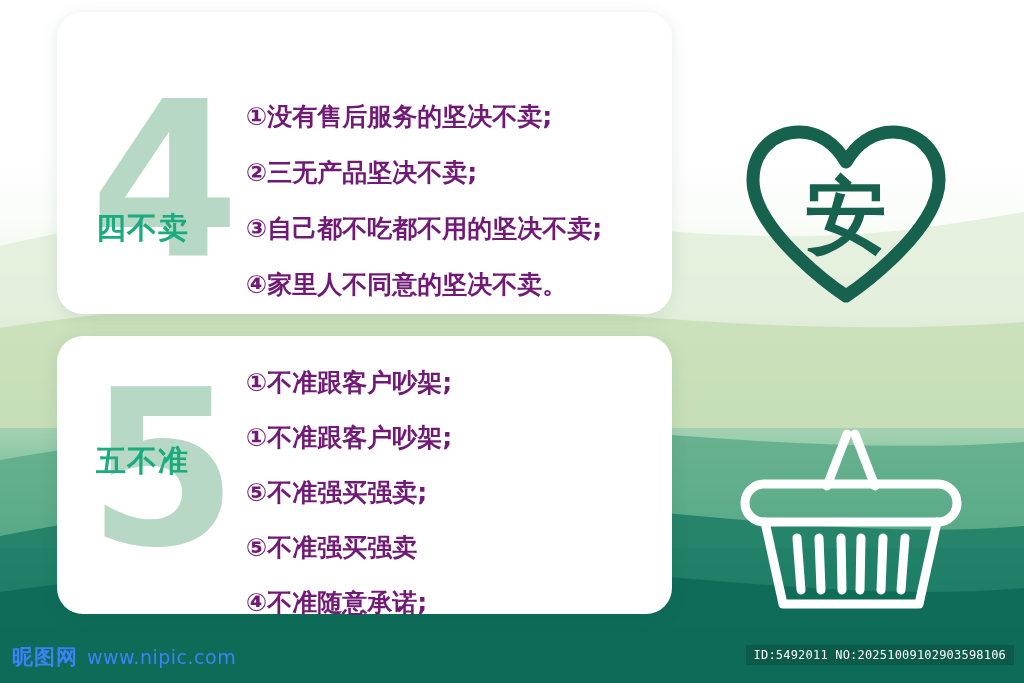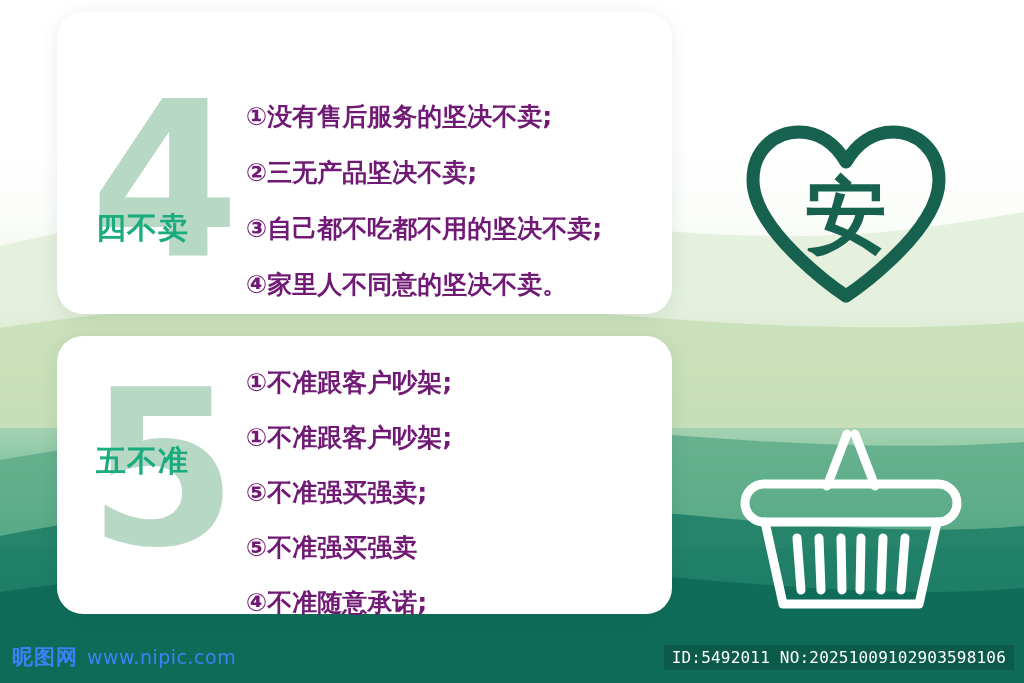--- a/index.html
+++ b/index.html
@@ -76,21 +76,21 @@
     position:absolute;left:12px;top:10px;display:flex;align-items:baseline;gap:9px;
     color:#3b82f6;
   }
   #watermark .cn{font-size:21px;font-weight:700;letter-spacing:1px;
     font-family:"DejaVu Sans","Liberation Sans",sans-serif;}
   #watermark .url{font-size:19px;letter-spacing:.5px;
     font-family:"DejaVu Sans","Liberation Sans",sans-serif;}
   #id-chip{
     position:absolute;right:10px;top:12px;
     background:rgba(12,78,64,.55);color:#ffffff;
-    font-size:16px;letter-spacing:.2px;padding:3px 8px;
+    font-size:12px;letter-spacing:.2px;padding:3px 8px;
     font-family:"DejaVu Sans Mono","Liberation Mono",monospace;
     white-space:nowrap;
   }
 </style>
 </head>
 <body>
 
 <div id="poster">
 
   <div class="bg bg-base"></div>

